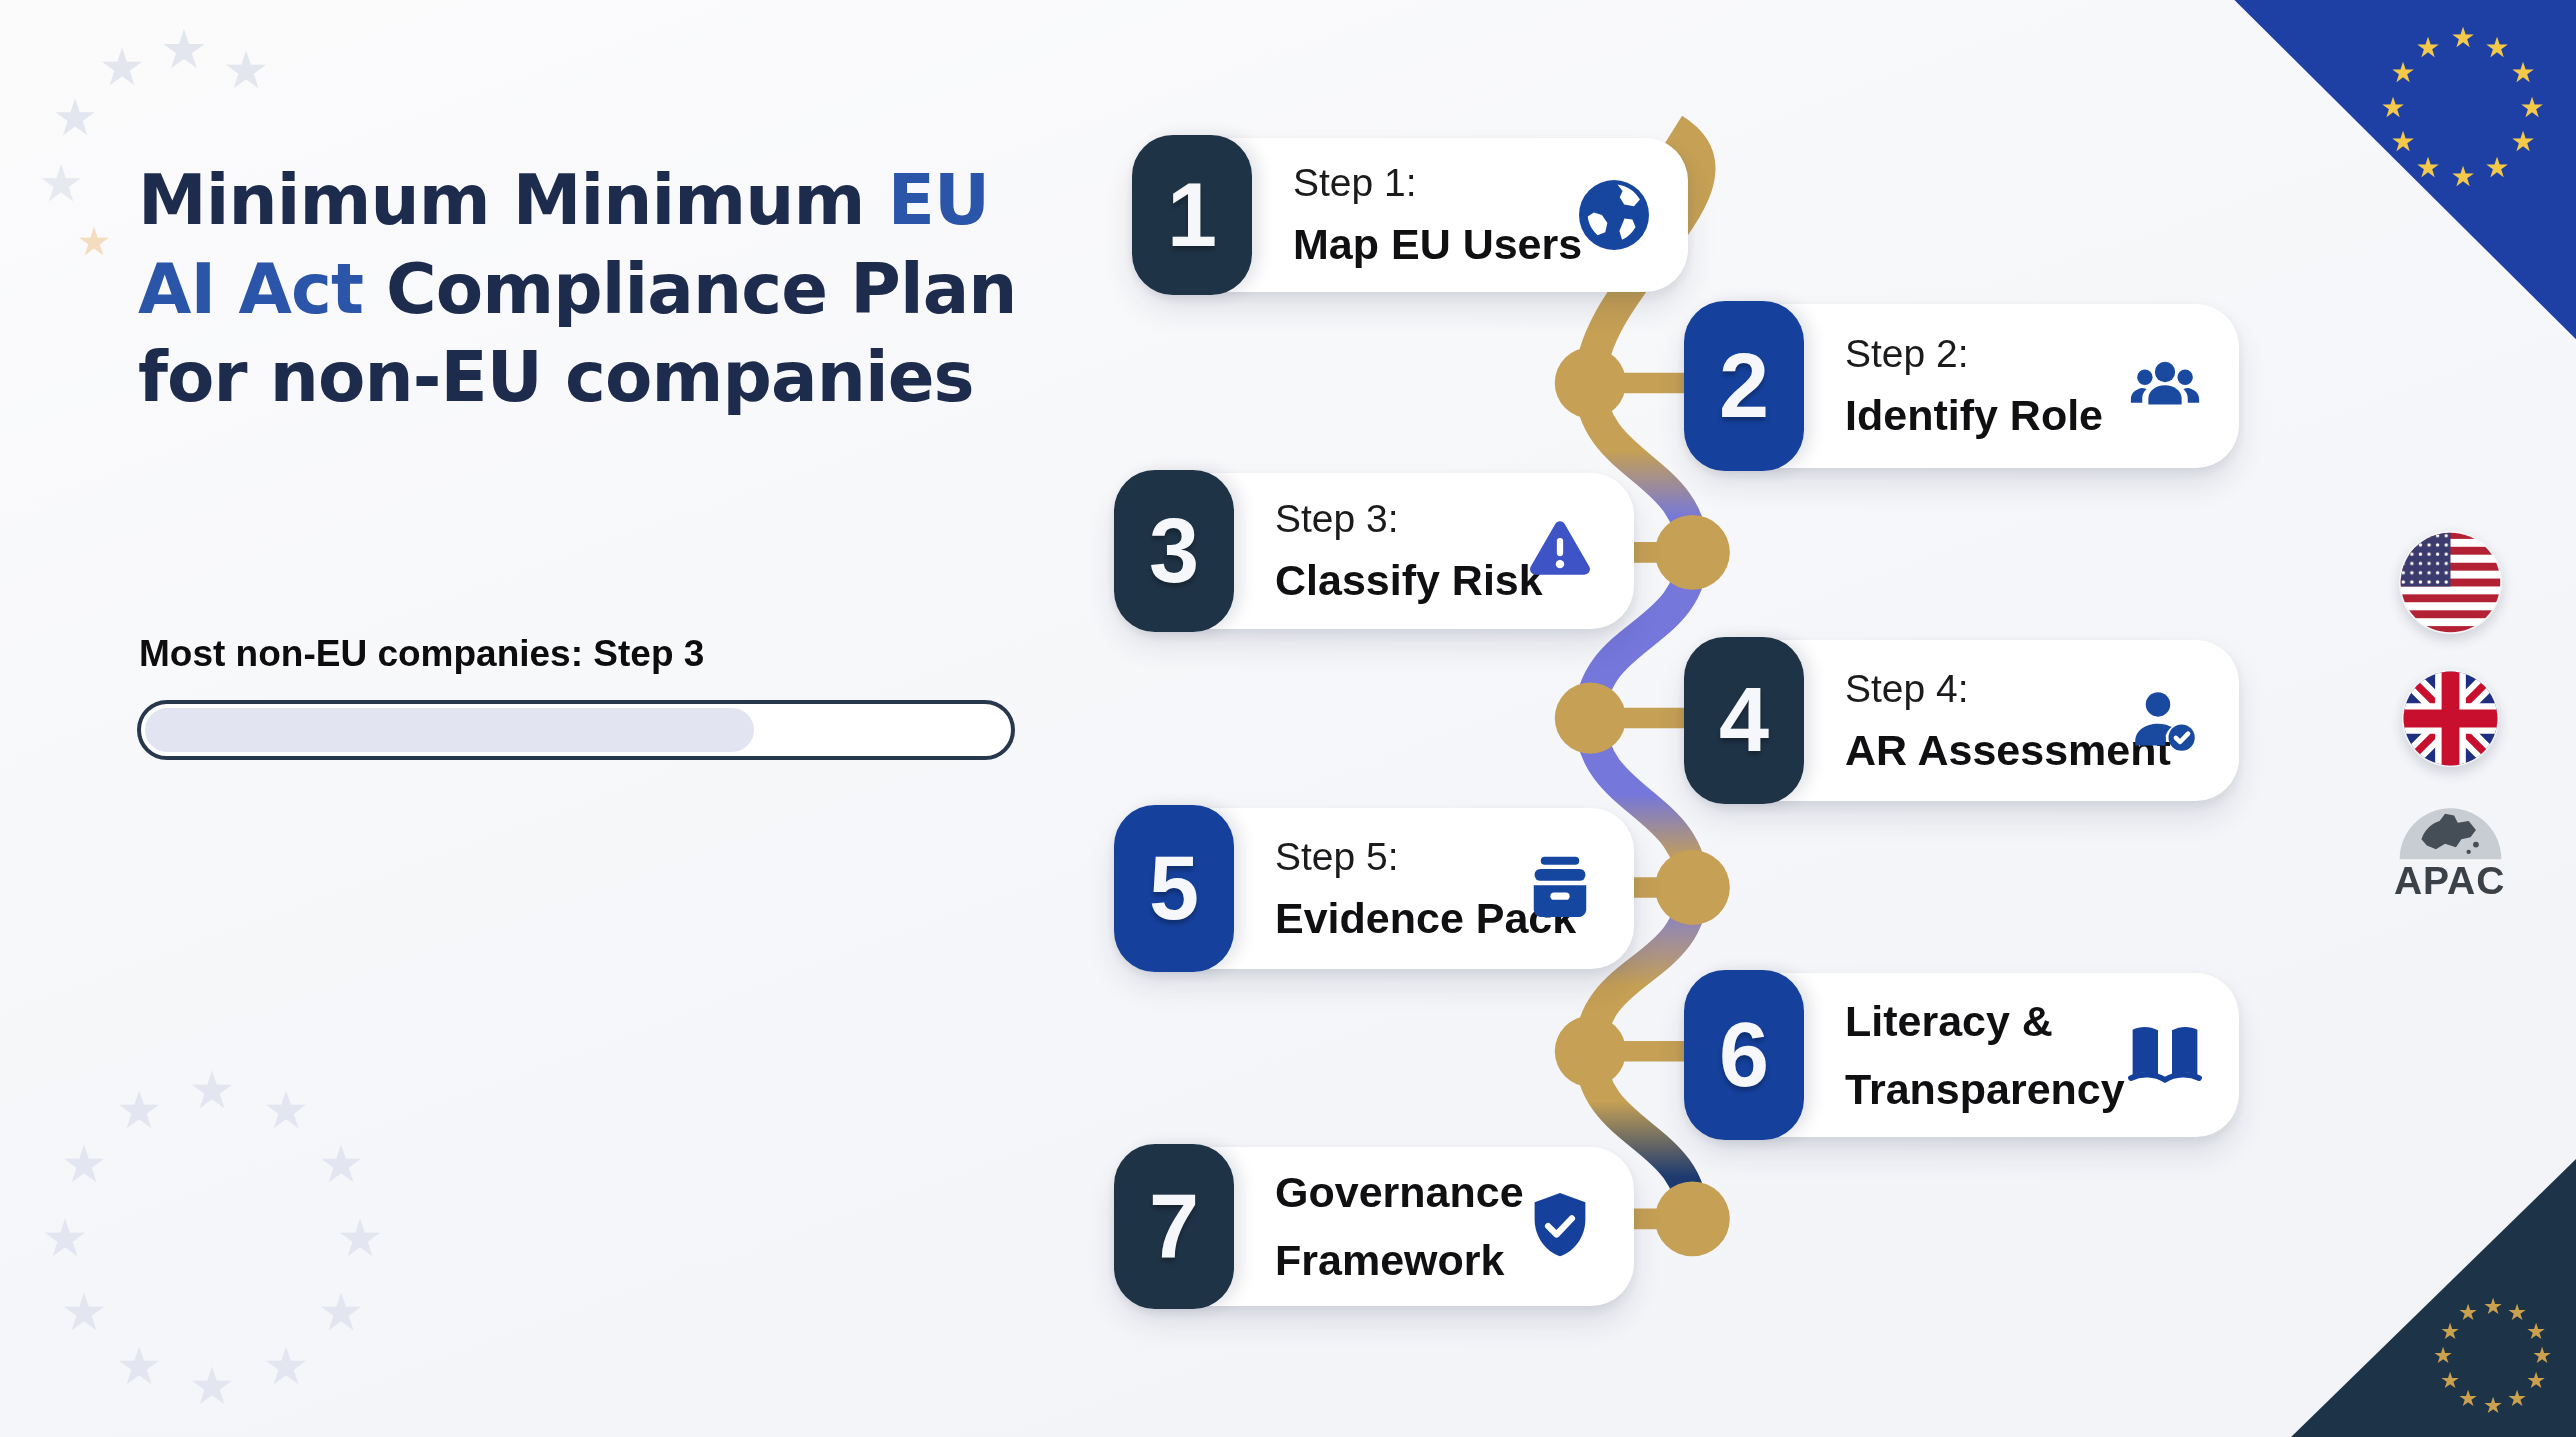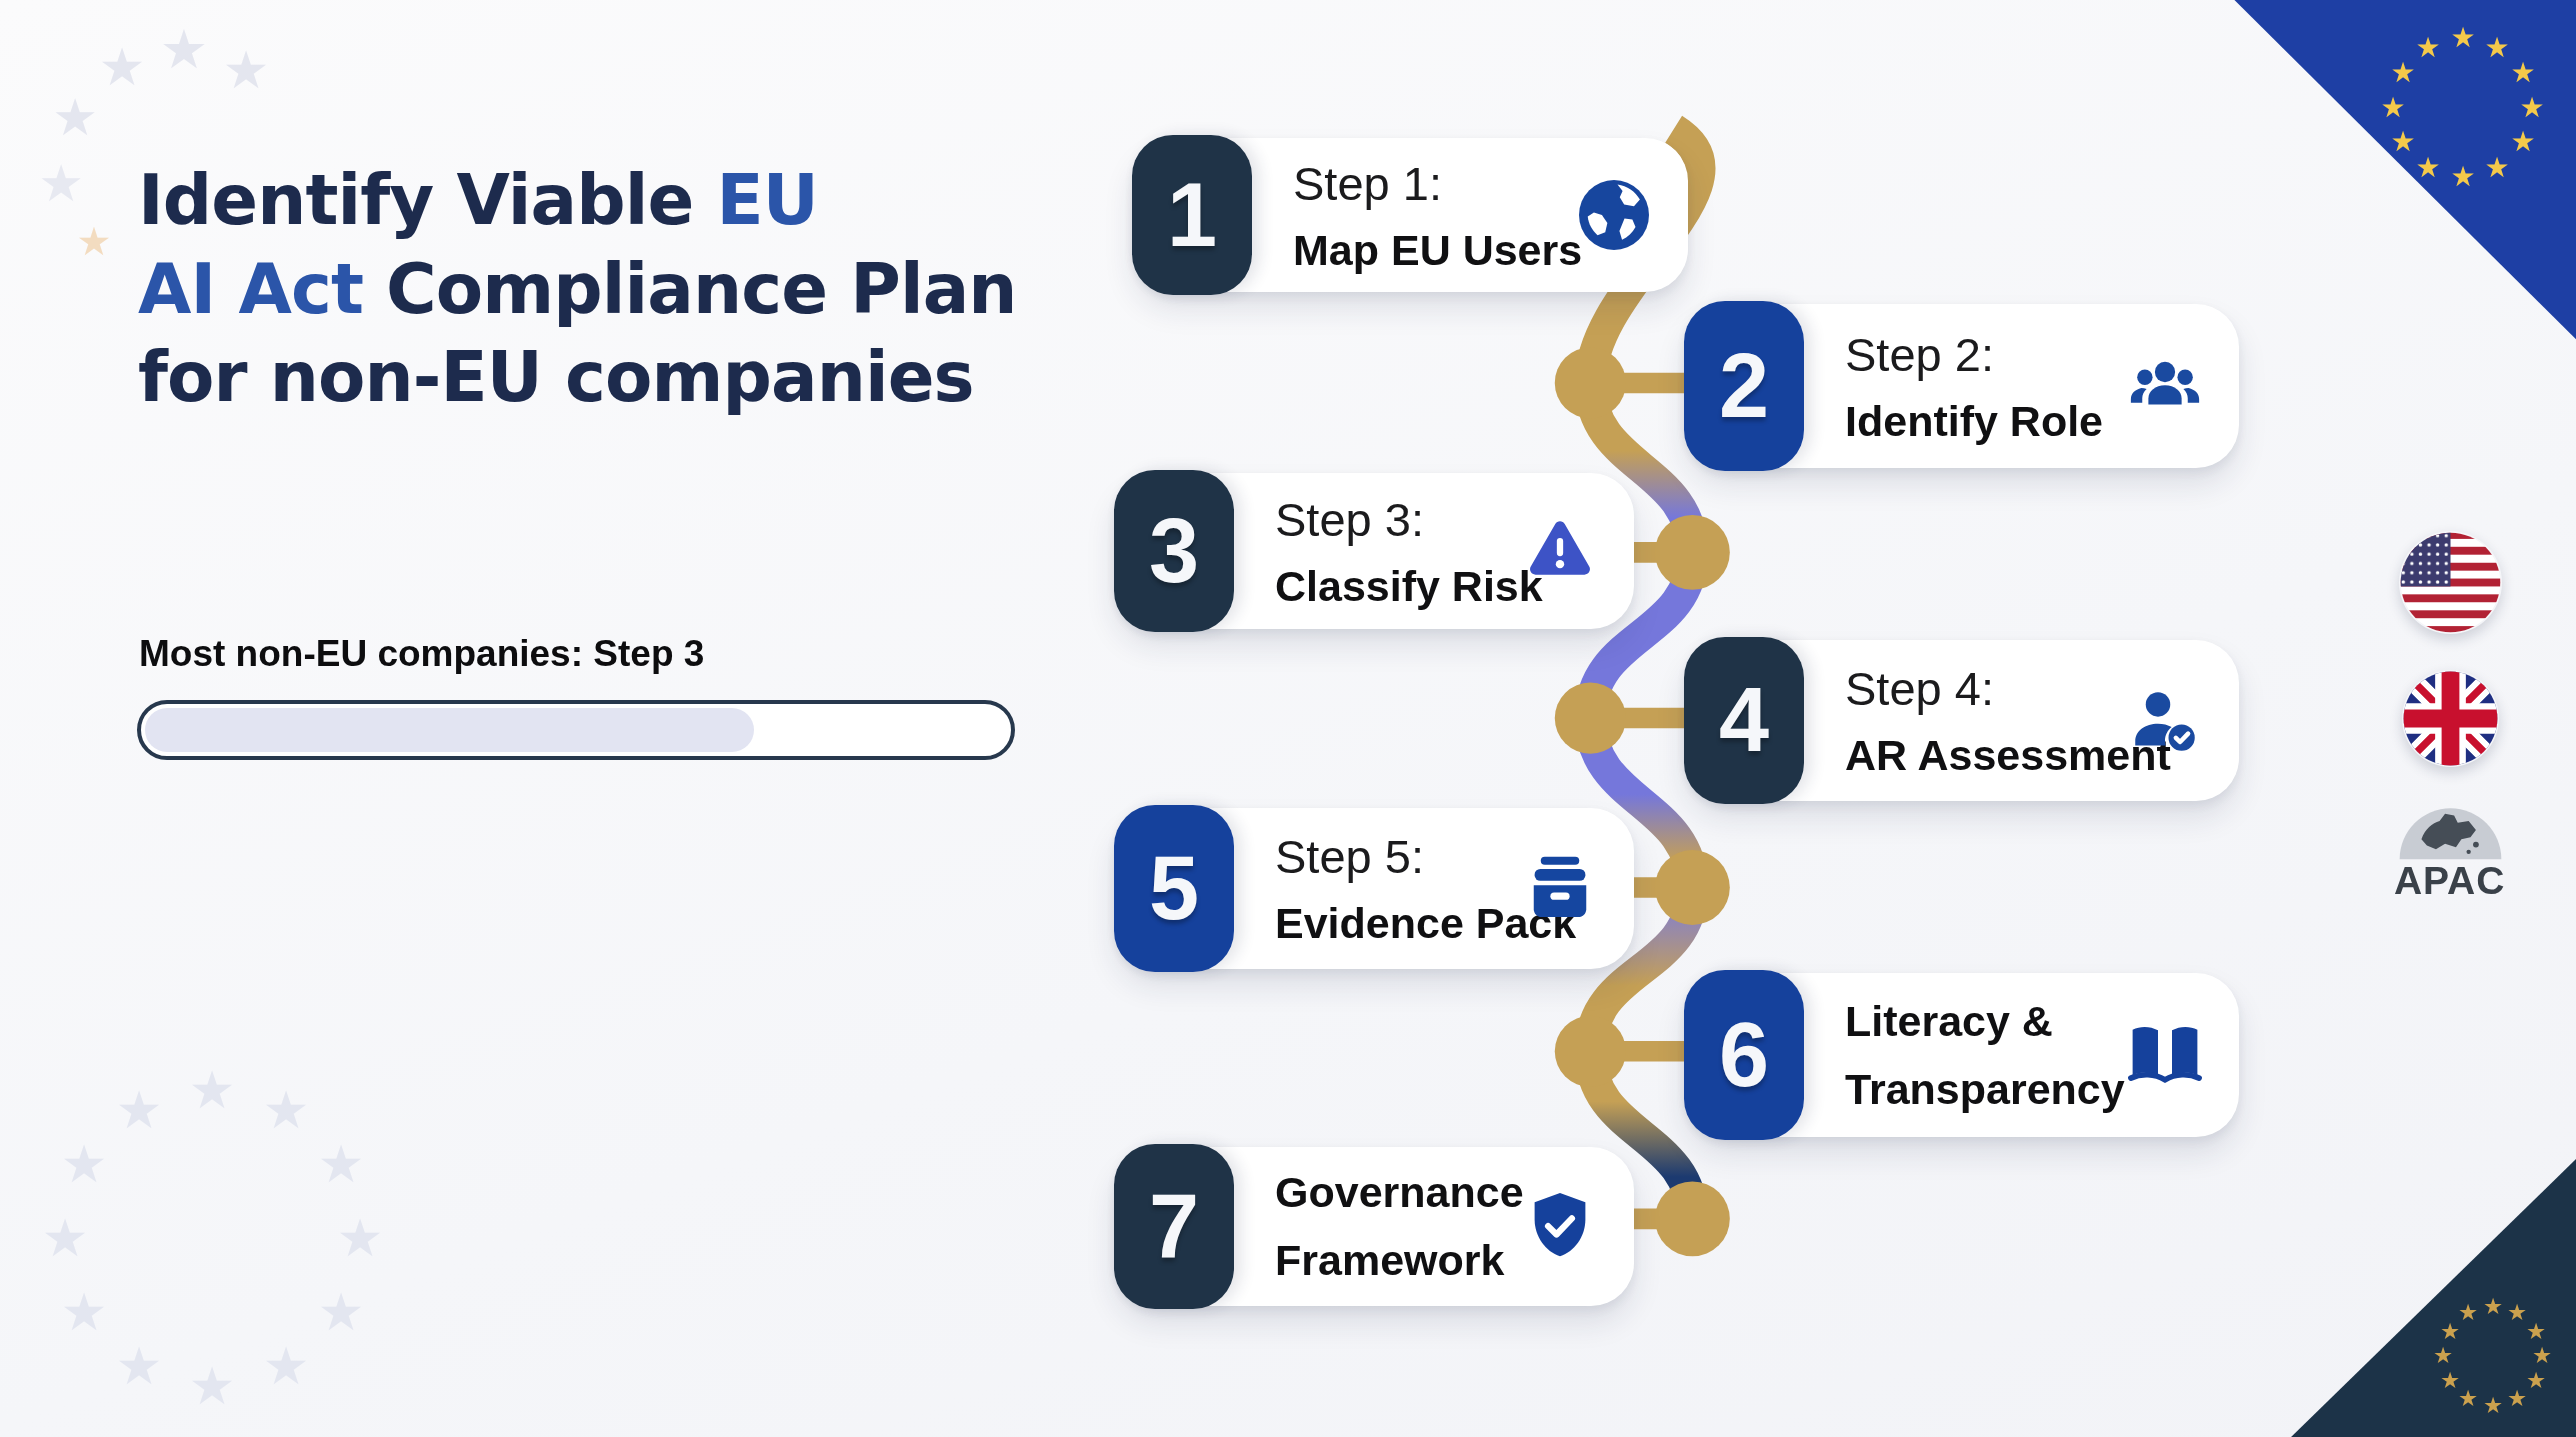--- a/index.html
+++ b/index.html
@@ -25,21 +25,21 @@
   
   .timeline-svg{position:absolute;left:0;top:0;z-index:2;}
 
   
   .card{position:absolute;z-index:3;background:#FFFFFF;border-radius:43px;box-shadow:0 17px 30px rgba(30,40,70,.11),0 4.7px 9.4px rgba(30,40,70,.07);display:flex;align-items:center;}
   .badge{position:absolute;left:0;top:-2.8px;bottom:-2.8px;width:120px;border-radius:41px;display:flex;align-items:center;justify-content:center;box-shadow:7.5px 0 15px rgba(30,40,70,.12);}
   .badge.dark{background:#1F3347;}
   .badge.blue{background:#15419C;}
   .badge span{color:#F5F7FA;font-size:90px;font-weight:700;text-shadow:0 3.7px 4.7px rgba(0,0,0,.28);}
   .card-text{margin-left:161px;display:flex;flex-direction:column;justify-content:center;}
-  .l1{font-size:47px;font-weight:400;color:#1B1B1D;}
+  .l1{font-size:39px;font-weight:400;color:#1B1B1D;}
   .l2{font-size:43px;font-weight:700;color:#101012;margin-top:15px;}
   .card.allbold .l1{font-weight:700;font-size:43px;color:#101012;}
   .card.allbold .l2{margin-top:19px;}
   .card-icon{position:absolute;right:32px;top:50%;transform:translateY(-50%);width:84px;height:84px;display:flex;align-items:center;justify-content:center;}
   .card-icon svg{display:block;width:100%;height:100%;}
 
   
   .flag{position:absolute;border-radius:50%;overflow:hidden;box-shadow:0 5.6px 13px rgba(30,40,70,.18);}
   .flag svg{display:block;width:100%;height:100%;}
   .apac-globe{position:absolute;left:2396px;top:801px;width:109px;height:60px;}
@@ -98,21 +98,21 @@
     <div>
       <span class="ring-star" style="left:122px;top:67px;font-size:52px;color:#E4E6EF;">★</span>
       <span class="ring-star" style="left:184px;top:50px;font-size:54px;color:#E4E6EF;">★</span>
       <span class="ring-star" style="left:246px;top:70px;font-size:52px;color:#E4E6EF;">★</span>
       <span class="ring-star" style="left:75px;top:117px;font-size:51px;color:#E4E6EF;">★</span>
       <span class="ring-star" style="left:61px;top:183px;font-size:51px;color:#E7E9F1;">★</span>
       <span class="ring-star" style="left:94px;top:241px;font-size:39px;color:#F3DCC0;">★</span>
     </div>
   </div>
 
-  <h1 class="title"><span>Identify Viable </span><span class="accent">EU</span><br>
+  <h1 class="title"><span>Minimum Minimum </span><span class="accent">EU</span><br>
     <span class="accent">AI Act</span><span> Compliance Plan</span><br>
     <span>for non-EU companies</span></h1>
 
   <div class="progress-label">Most non-EU companies: Step 3</div>
   <div class="progress-track">
     <div class="progress-fill" style="width: 70%;"></div>
   </div>
 
   <svg class="timeline-svg" width="2576" height="1438" viewBox="0 0 2752 1536">
     <defs>

